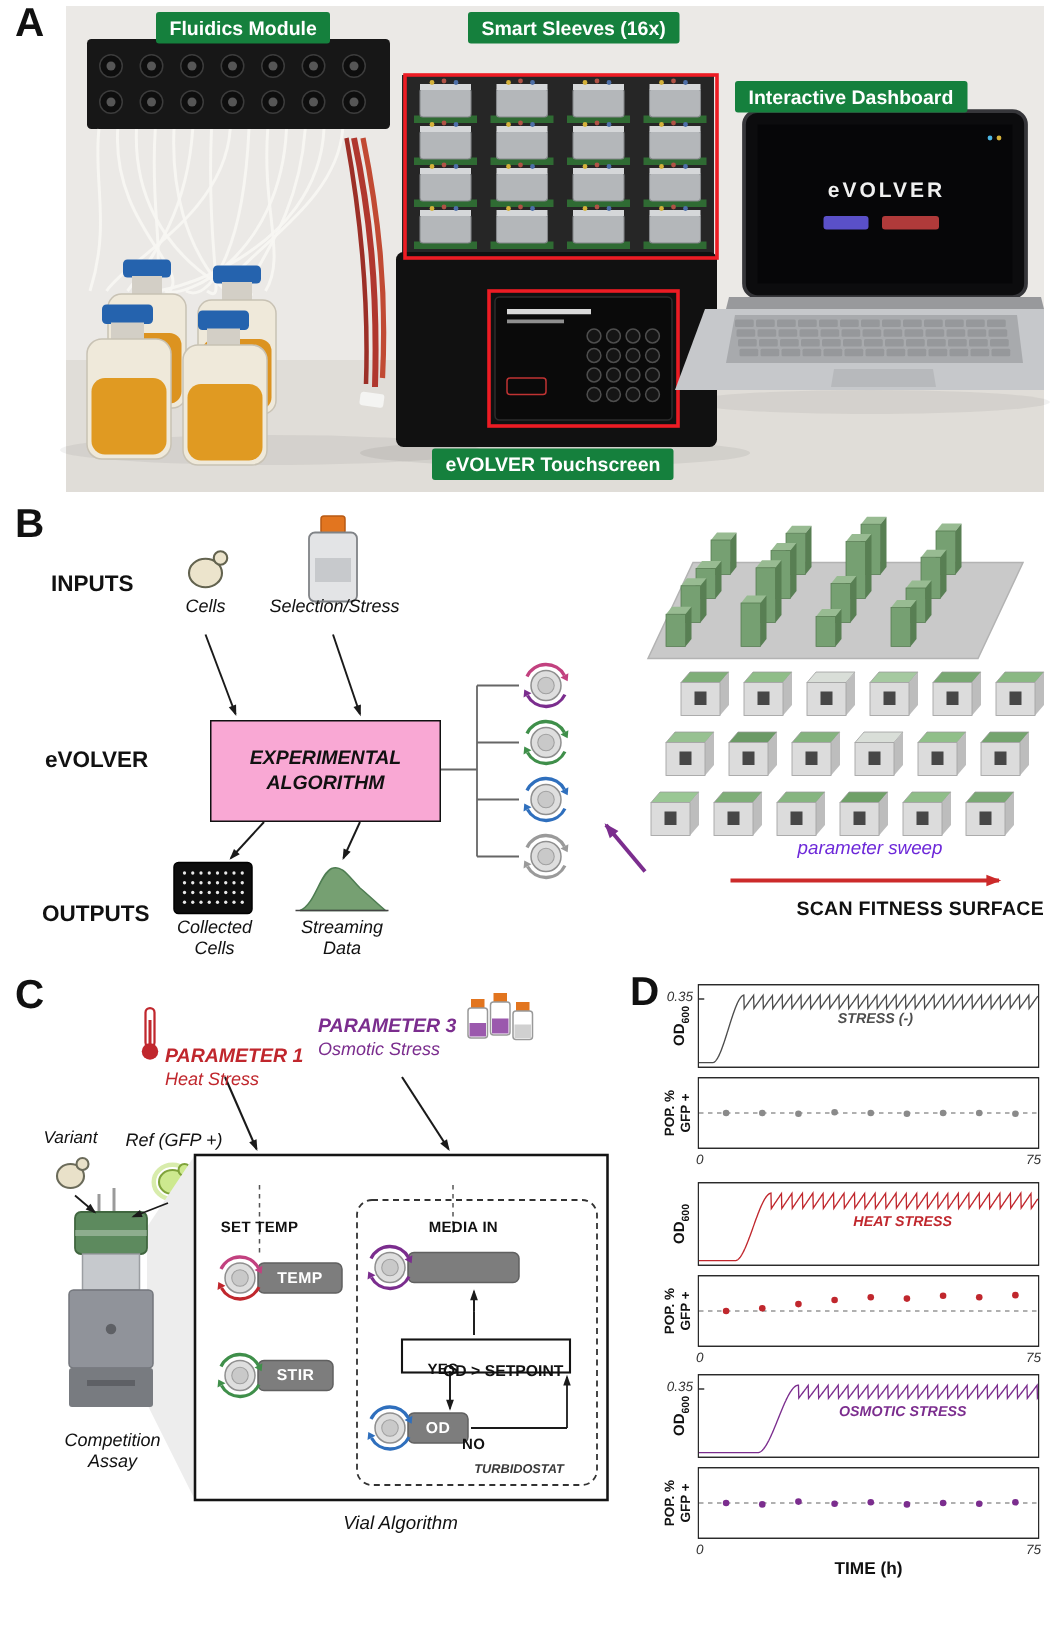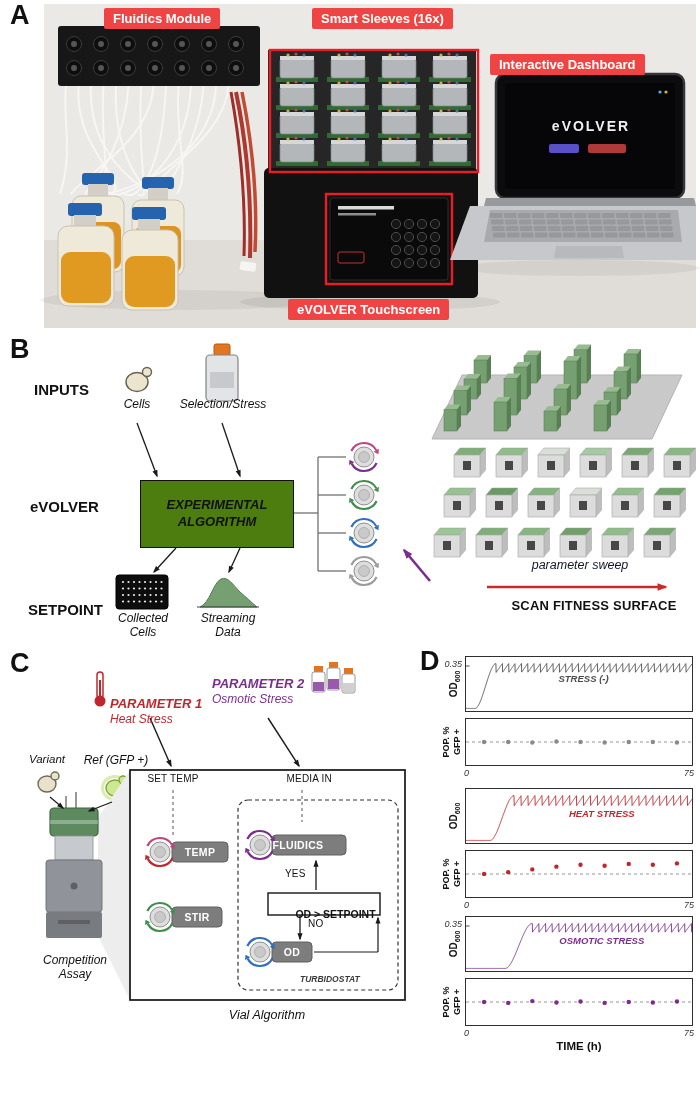--- a/index.html
+++ b/index.html
@@ -1,31 +1,31 @@
 <!DOCTYPE html>
 <html><head>
 <meta charset="utf-8">
 <style>
 html,body{margin:0;padding:0;background:#fff;}
 #fig{position:relative;width:700px;height:1101px;font-family:"Liberation Sans",sans-serif;color:#111;overflow:hidden;background:#fff;}
 .abs{position:absolute;}
 .letter{font-size:27px;font-weight:bold;line-height:1;}
-.plabel{background:#ef4444;color:#fff;font-weight:bold;font-size:13px;padding:3px 9px;border-radius:2px;white-space:nowrap;}
+.plabel{background:#15803d;color:#fff;font-weight:bold;font-size:13px;padding:3px 9px;border-radius:2px;white-space:nowrap;}
 .rowlab{font-weight:bold;font-size:15px;}
 .cap{font-style:italic;font-size:12px;text-align:center;white-space:pre-line;line-height:1.2;}
-.algo{border:1.7px solid #111;background:#4d7c0f;display:flex;align-items:center;justify-content:center;text-align:center;font-weight:bold;font-style:italic;font-size:13px;white-space:pre-line;line-height:1.3;}
-.scan{font-weight:bold;font-size:13px;text-align:center;letter-spacing:.2px;}
-.psweep{font-style:italic;font-size:12.5px;text-align:center;color:#0f172a;}
+.algo{border:1.7px solid #111;background:#f9a8d4;display:flex;align-items:center;justify-content:center;text-align:center;font-weight:bold;font-style:italic;font-size:13px;white-space:pre-line;line-height:1.3;}
+.scan{font-weight:bold;font-size:13px;text-align:right;letter-spacing:.2px;}
+.psweep{font-style:italic;font-size:12.5px;text-align:center;color:#6d28d9;}
 .ptitle{font-weight:bold;font-style:italic;font-size:13px;}
 .psub{font-style:italic;font-size:12px;}
 .red{color:#c0272d;margin-top:20px;} .pur{color:#7b2d8e;}
-.smb{font-weight:normal;font-size:10px;letter-spacing:.2px;}
+.smb{font-weight:bold;font-size:10px;letter-spacing:.2px;margin-top:40px;}
 .capsule{color:#fff;font-weight:bold;font-size:10.5px;text-align:center;line-height:20px;letter-spacing:.3px;}
 .setp{font-weight:bold;font-size:10.5px;text-align:center;line-height:22px;}
-.turb{font-weight:bold;font-style:italic;font-size:8.5px;color:#3a3a3a;text-align:left;}
+.turb{font-weight:bold;font-style:italic;font-size:8.5px;color:#3a3a3a;text-align:center;}
 .odlab{width:56px;height:14px;transform:rotate(-90deg);text-align:center;font-weight:bold;font-size:10px;line-height:14px;}
 .odlab sub{font-size:7px;}
 .gfplab{width:48px;height:22px;transform:rotate(-90deg);text-align:center;font-weight:bold;font-size:9px;line-height:1.2;}
 .tick{font-size:9px;font-style:italic;color:#333;}
 .timelab{font-weight:bold;font-size:11.5px;text-align:center;}
 .lapttl{color:#f0f0f0;font-weight:bold;font-size:14px;letter-spacing:2px;text-align:center;}
 </style>
 </head>
 <body>
 
@@ -547,21 +547,21 @@
         <line x1="318" y1="236" x2="346" y2="236" stroke="#666" stroke-width="1.2"></line>
         <line x1="430" y1="246" x2="404" y2="215" stroke="#7b2d8e" stroke-width="2.6"></line>
         <polygon points="403.03608160703527,213.85071268531132 412.29048348789314,219.03438762849723 406.52941054556385,223.8662552575476" fill="#7b2d8e"></polygon>
         <line x1="487" y1="252" x2="666" y2="252" stroke="#cc2a2a" stroke-width="2.6"></line>
         <polygon points="667.5,252 657.5813199703205,255.75955137720925 657.5813199703205,248.24044862279075" fill="#cc2a2a"></polygon>
       </g>
   </svg>
   <div class="abs letter" style="left:10px;top:336px">B</div>
   <div class="abs rowlab" style="left:34px;top:381px">INPUTS</div>
   <div class="abs rowlab" style="left:30px;top:498px">eVOLVER</div>
-  <div class="abs rowlab" style="left:28px;top:601px">SETPOINT</div>
+  <div class="abs rowlab" style="left:28px;top:601px">OUTPUTS</div>
   <div class="abs cap" style="left:109px;top:397px;width:56px">Cells</div>
   <div class="abs cap" style="left:168px;top:397px;width:110px">Selection/Stress</div>
   <div class="abs algo" style="left:140px;top:480px;width:152px;height:66px">EXPERIMENTAL
 ALGORITHM</div>
   <div class="abs cap" style="left:108px;top:611px;width:70px">Collected
 Cells</div>
   <div class="abs cap" style="left:193px;top:611px;width:70px">Streaming
 Data</div>
   <div class="abs psweep" style="left:500px;top:558px;width:160px">parameter sweep</div>
   <div class="abs scan" style="left:492px;top:598px;width:204px">SCAN FITNESS SURFACE</div>
@@ -665,29 +665,29 @@
           <path d="M 247.34299001176115 296.01668167672636 A 14 14 0 0 1 272.2861558664652 295.28804245954115" stroke="#2f6fbd" stroke-width="2.2" fill="none"></path>
           <polygon points="274.44357079018414,299.2371639880478 274.9189035521363,293.84976584372856 269.6534081807941,296.72631907535373" fill="#2f6fbd"></polygon>
           <path d="M 272.60625943293746 308.08951747755725 A 14 14 0 0 1 247.657849257704 308.60842757805835" stroke="#2f6fbd" stroke-width="2.2" fill="none"></path>
           <polygon points="245.53371182189952,304.6413076966061 245.01310267006912,310.024519201928 250.30259584533886,307.1923359541887" fill="#2f6fbd"></polygon>
         </g>
       </g>
   </svg>
   <div class="abs letter" style="left:10px;top:650px">C</div>
   <div class="abs ptitle red" style="left:110px;top:676px">PARAMETER 1</div>
   <div class="abs psub red" style="left:110px;top:692px">Heat Stress</div>
-  <div class="abs ptitle pur" style="left:212px;top:676px">PARAMETER 2</div>
+  <div class="abs ptitle pur" style="left:212px;top:676px">PARAMETER 3</div>
   <div class="abs psub pur" style="left:212px;top:692px">Osmotic Stress</div>
   <div class="abs cap" style="left:18px;top:753px;width:58px;font-size:11.5px">Variant</div>
   <div class="abs cap" style="left:78px;top:753px;width:76px;font-size:12px">Ref (GFP +)</div>
   <div class="abs smb" style="left:143px;top:773px;width:60px;text-align:center">SET TEMP</div>
   <div class="abs smb" style="left:272px;top:773px;width:60px;text-align:right">MEDIA IN</div>
   <div class="abs capsule" style="left:172px;top:842px;width:56px">TEMP</div>
   <div class="abs capsule" style="left:172px;top:907px;width:50px">STIR</div>
-  <div class="abs capsule" style="left:272px;top:835px;width:52px">FLUIDICS</div>
+  <div class="abs capsule" style="left:272px;top:863px;width:52px">FLUIDICS</div>
   <div class="abs capsule" style="left:272px;top:942px;width:40px">OD</div>
   <div class="abs smb" style="left:285px;top:868px">YES</div>
   <div class="abs smb" style="left:308px;top:918px">NO</div>
   <div class="abs setp" style="left:268px;top:903px;width:135px">OD &gt; SETPOINT</div>
   <div class="abs turb" style="left:300px;top:974px;width:92px">TURBIDOSTAT</div>
   <div class="abs cap" style="left:28px;top:953px;width:94px">Competition
 Assay</div>
   <div class="abs cap" style="left:197px;top:1008px;width:140px;font-size:12.5px">Vial Algorithm</div>
 
   <div class="abs letter" style="left:420px;top:648px">D</div>

